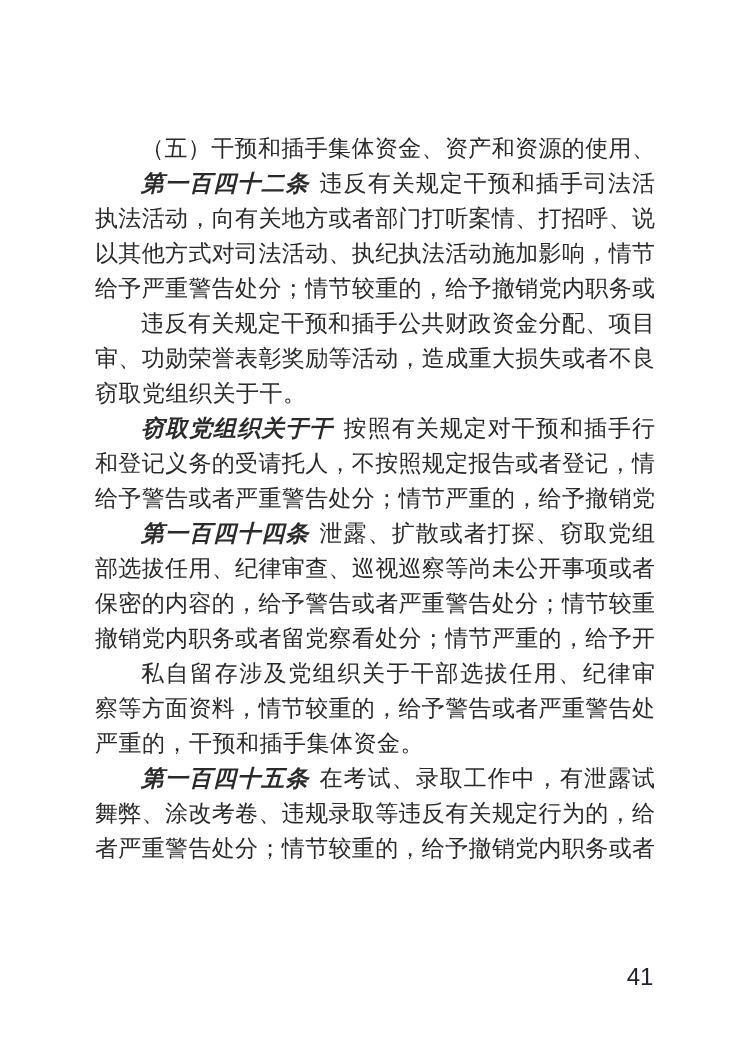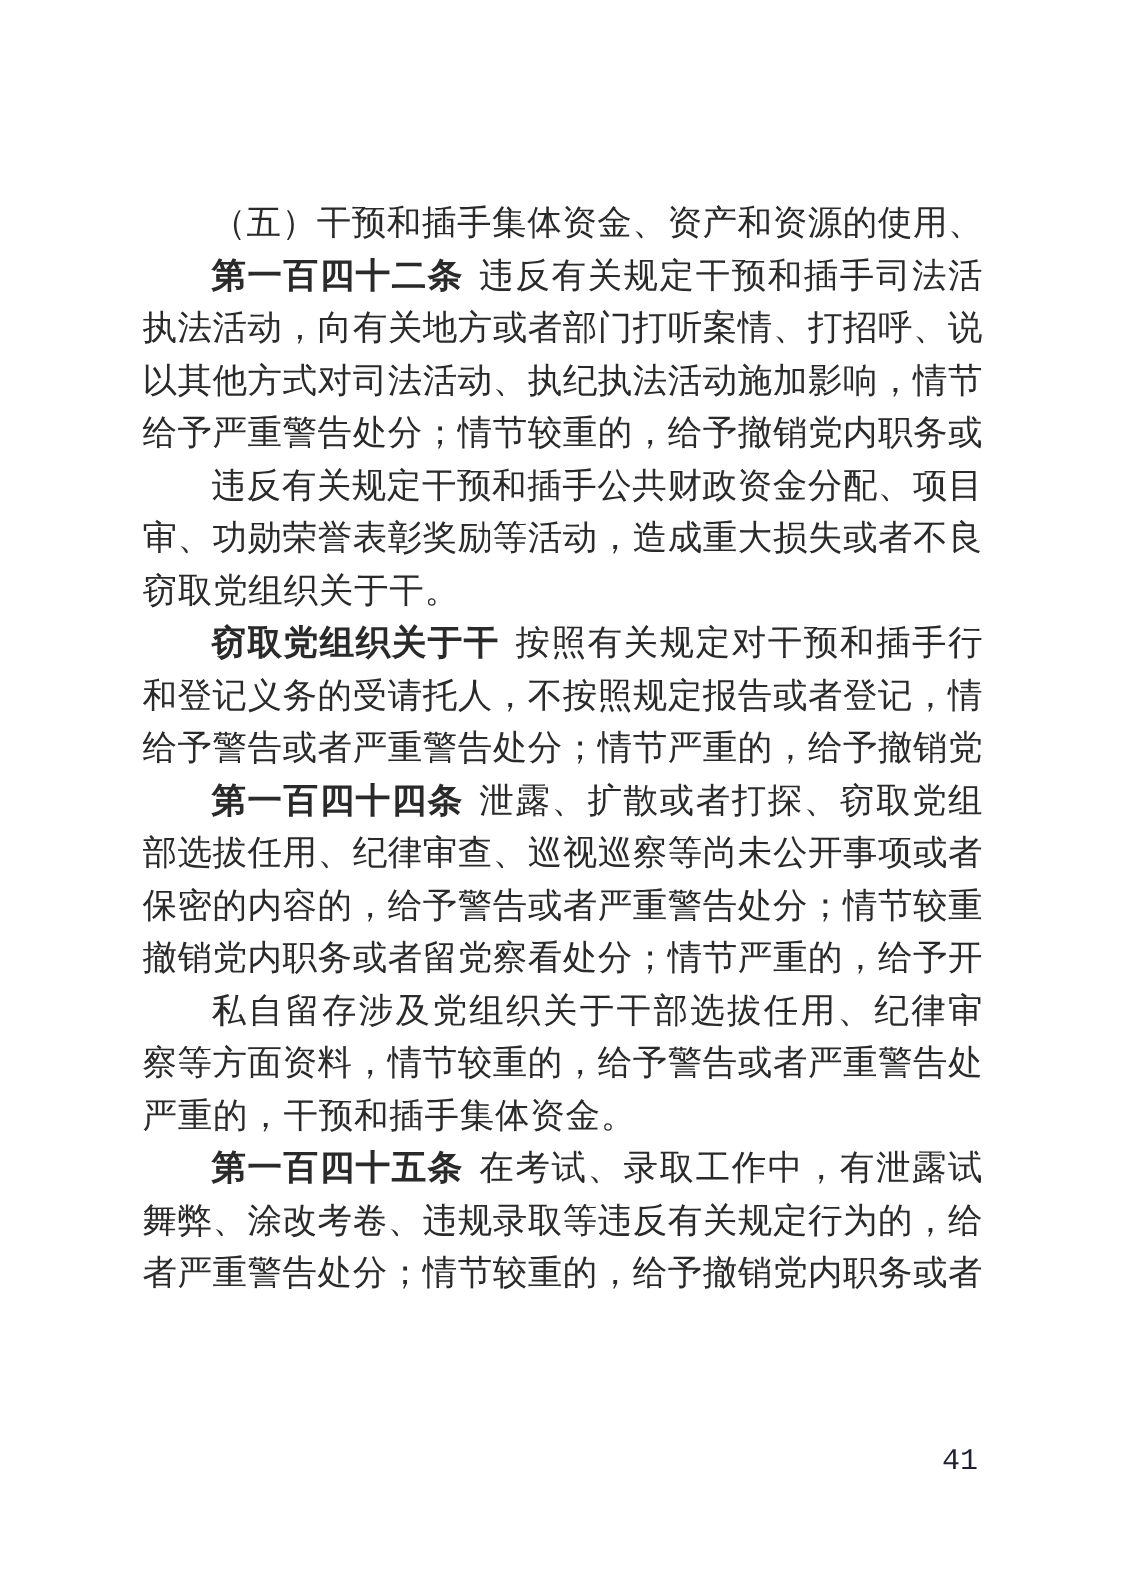--- a/index.html
+++ b/index.html
@@ -35,30 +35,31 @@
     text-align-last: justify;
     text-justify: inter-character;
     letter-spacing: 0;
   }
   .line.indent {
     text-indent: 46px;
   }
   .art {
     font-weight: 700;
     margin-right: 0.45em;
+    font-style: italic;
   }
   .page-number {
     position: absolute;
     left: 620px;
     top: 963px;
     width: 40px;
     text-align: center;
-    font-size: 20px;
+    font-size: 24px;
     color: #1f2030;
-    font-family: Liberation Mono, monospace;
+    font-family: Liberation Sans, sans-serif;
   }
 </style>
 </head>
 <body>
 
 <div class="doc-body">
     <div class="line indent justify">（五）干预和插手集体资金、资产和资源的使用、分配、承</div>
     <div class="line indent justify"><b class="art">第一百四十二条</b>违反有关规定干预和插手司法活动、执纪</div>
     <div class="line justify">执法活动，向有关地方或者部门打听案情、打招呼、说情，或者</div>
     <div class="line justify">以其他方式对司法活动、执纪执法活动施加影响，情节较轻的，</div>

